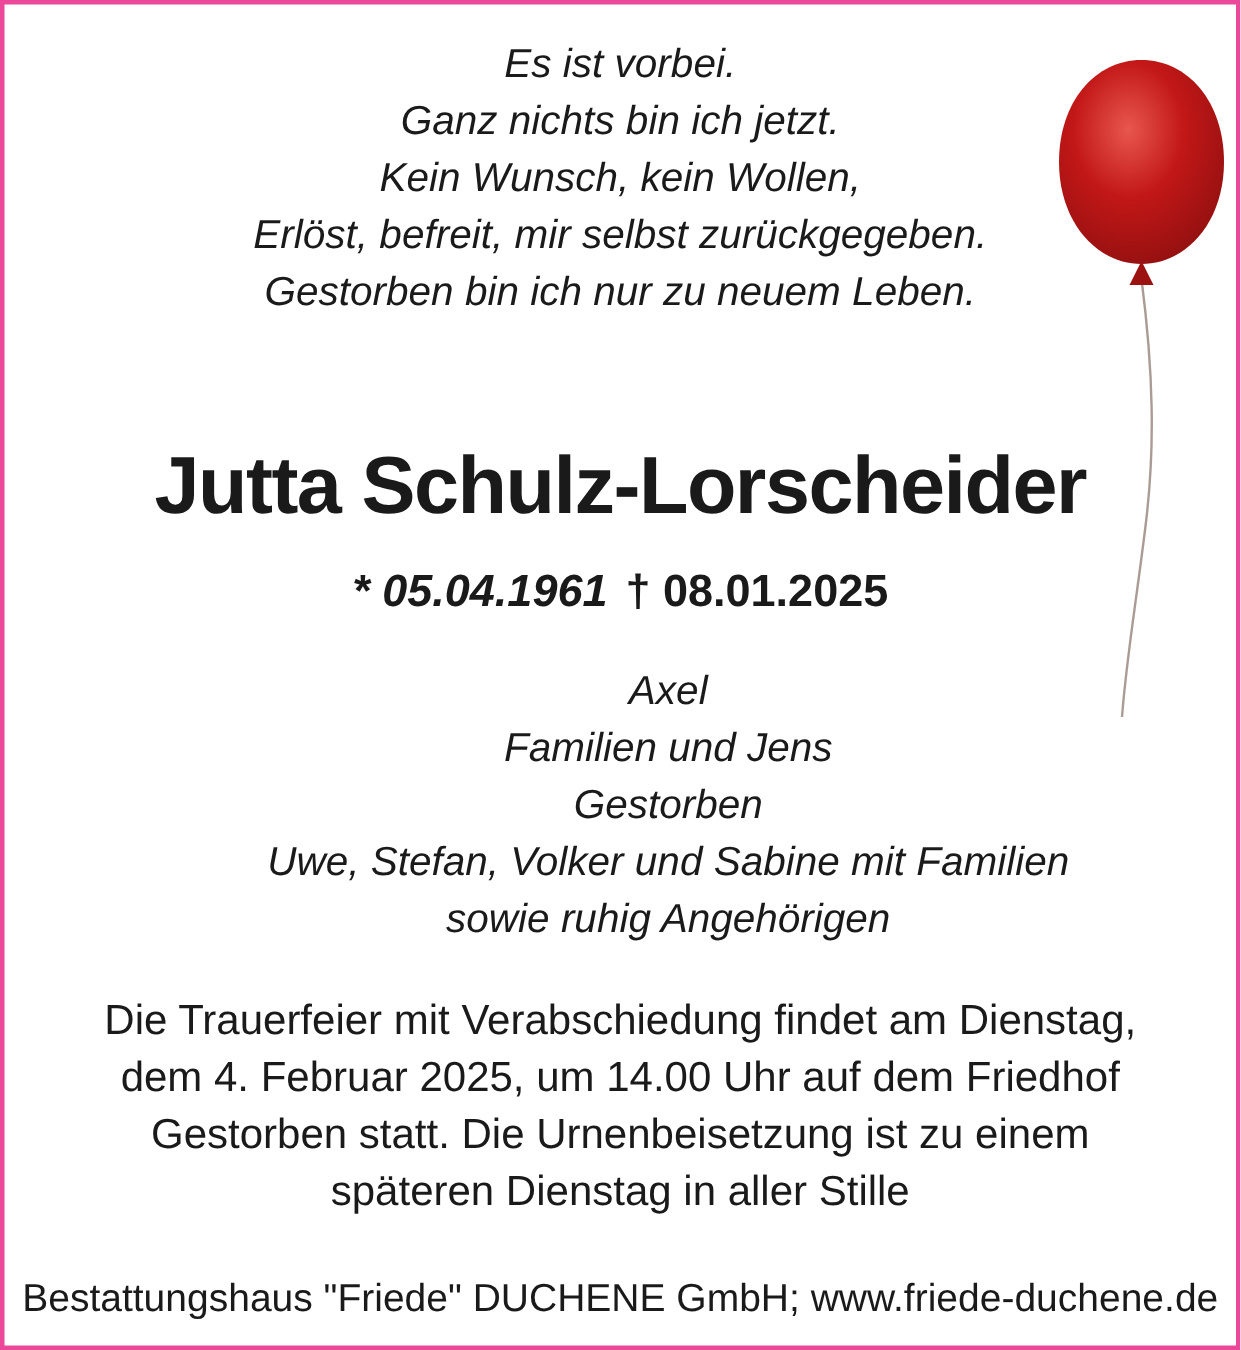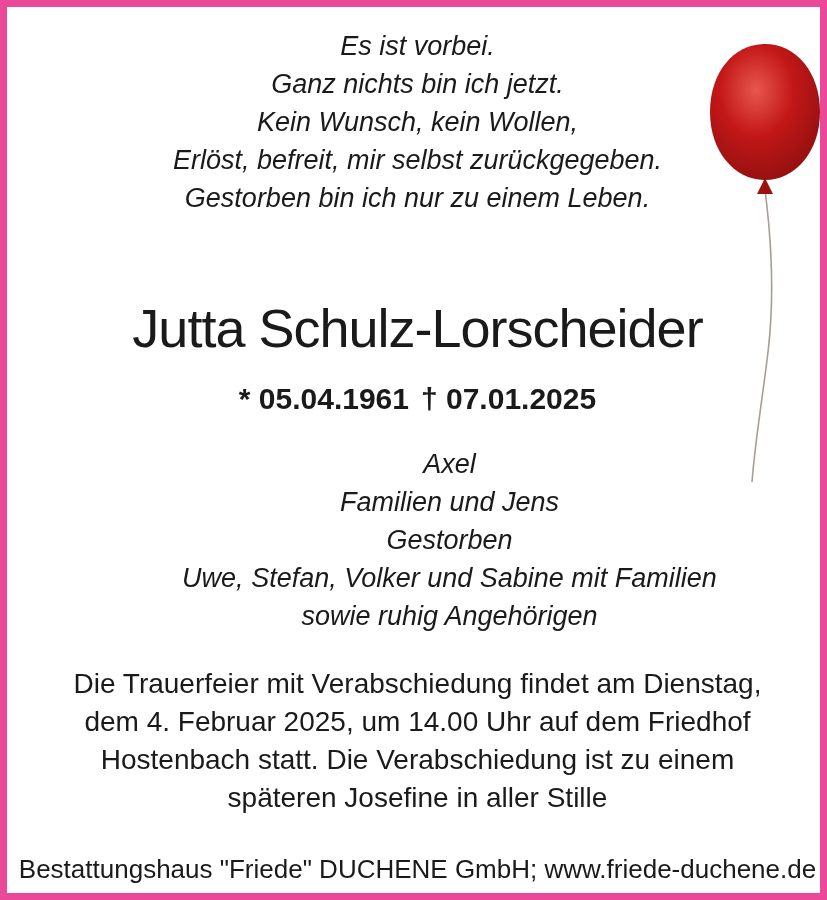--- a/index.html
+++ b/index.html
@@ -6,21 +6,21 @@
     margin: 0;
     padding: 0;
     background: #ffffff;
   }
   .card {
     position: relative;
     width: 827px;
     height: 900px;
     box-sizing: border-box;
     background: #ffffff;
-    border: 7px solid #ec4899;
+    border: 3px solid #ec4899;
     overflow: hidden;
     font-family: "Liberation Sans", sans-serif;
     color: #1a1a1a;
   }
   .center-block {
     position: absolute;
     left: 0;
     width: 821px;
     text-align: center;
   }
@@ -28,31 +28,31 @@
     top: 20px;
     font-size: 27px;
     line-height: 38px;
     font-style: italic;
   }
   .poem-line { white-space: nowrap; }
   .deceased-name {
     top: 288px;
     font-size: 54px;
     line-height: 66px;
-    font-weight: 400;
+    font-weight: 700;
     letter-spacing: -1px;
     margin: 0;
   }
   .dates {
     top: 374px;
     font-size: 30px;
     line-height: 36px;
     font-weight: 600;
   }
-  .dates .birth { margin-right: 12px; }
+  .dates .birth { margin-right: 12px; font-style: italic; }
   .mourners {
     top: 438px;
     font-size: 27px;
     line-height: 38px;
     font-style: italic;
     margin-left: 32px;
   }
   .funeral {
     top: 658px;
     font-size: 28px;
@@ -77,42 +77,42 @@
 </head>
 <body>
 
 <div class="card">
 
   <div class="center-block poem">
     <div class="poem-line">Es ist vorbei.</div>
     <div class="poem-line">Ganz nichts bin ich jetzt.</div>
     <div class="poem-line">Kein Wunsch, kein Wollen,</div>
     <div class="poem-line">Erlöst, befreit, mir selbst zurückgegeben.</div>
-    <div class="poem-line">Gestorben bin ich nur zu einem Leben.</div>
+    <div class="poem-line">Gestorben bin ich nur zu neuem Leben.</div>
   </div>
 
   <h1 class="center-block deceased-name">Jutta Schulz-Lorscheider</h1>
 
   <div class="center-block dates">
-    <span class="birth">* 05.04.1961</span><span>† 07.01.2025</span>
+    <span class="birth">* 05.04.1961</span><span>† 08.01.2025</span>
   </div>
 
   <div class="center-block mourners">
     <div>Axel</div>
     <div>Familien und Jens</div>
     <div>Gestorben</div>
     <div>Uwe, Stefan, Volker und Sabine mit Familien</div>
     <div>sowie ruhig Angehörigen</div>
   </div>
 
   <div class="center-block funeral">
     <div class="funeral-line">Die Trauerfeier mit Verabschiedung findet am Dienstag,</div>
     <div class="funeral-line">dem 4. Februar 2025, um 14.00 Uhr auf dem Friedhof</div>
-    <div class="funeral-line">Hostenbach statt. Die Verabschiedung ist zu einem</div>
-    <div class="funeral-line">späteren Josefine in aller Stille</div>
+    <div class="funeral-line">Gestorben statt. Die Urnenbeisetzung ist zu einem</div>
+    <div class="funeral-line">späteren Dienstag in aller Stille</div>
   </div>
 
   <div class="center-block footer-line">Bestattungshaus "Friede" DUCHENE GmbH; www.friede-duchene.de</div>
 
   <div class="balloon-wrap">
     <svg width="135" height="460" viewBox="0 0 135 460">
       <defs>
         <radialGradient id="balloonGrad" cx="0.42" cy="0.34" r="0.75">
           <stop offset="0%" stop-color="#e8574e"></stop>
           <stop offset="45%" stop-color="#c21717"></stop>

